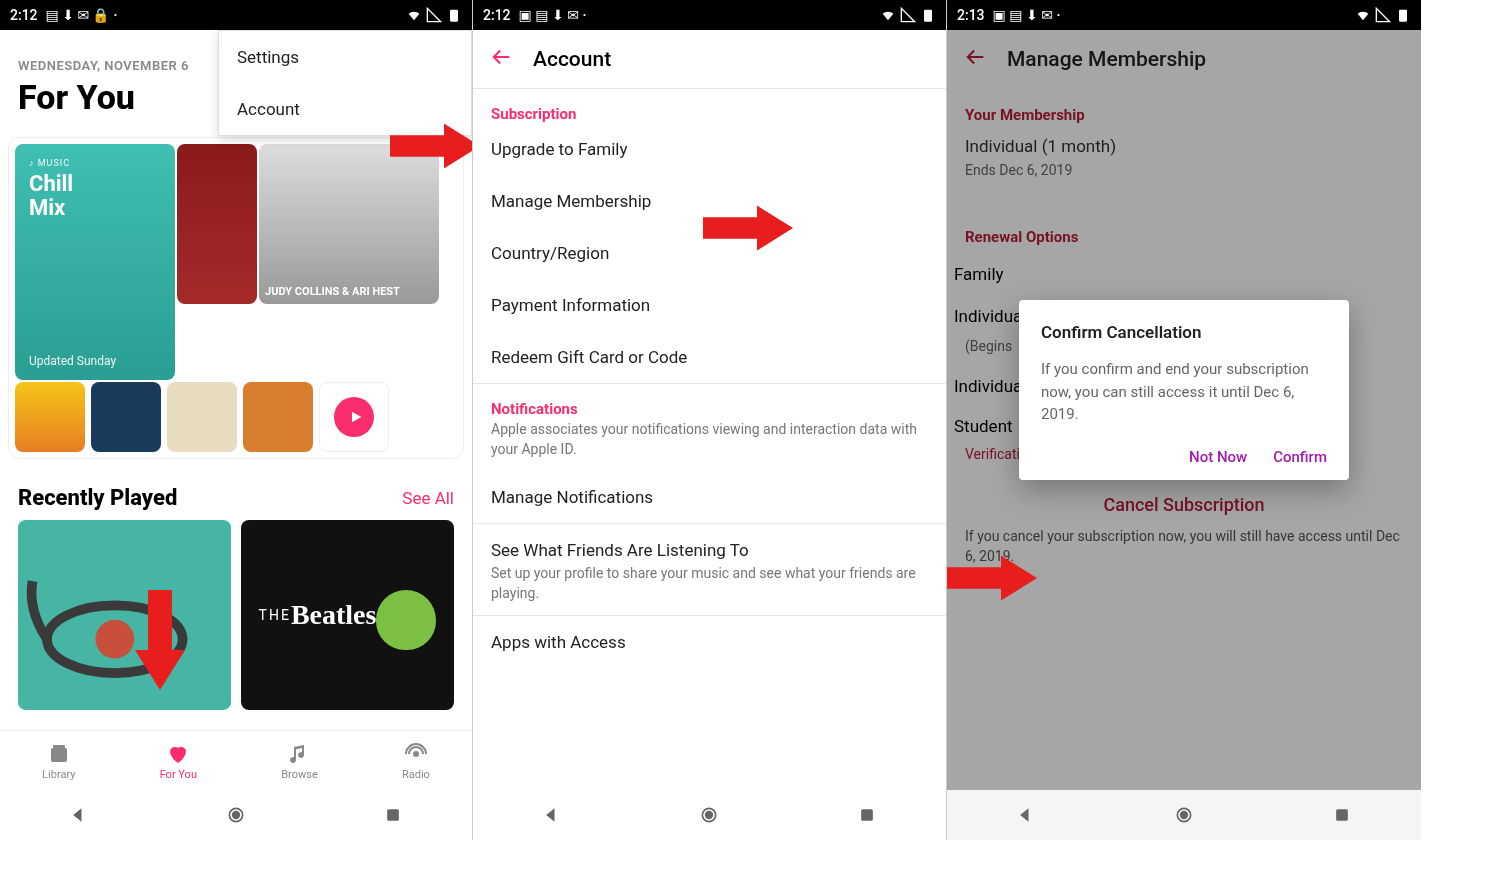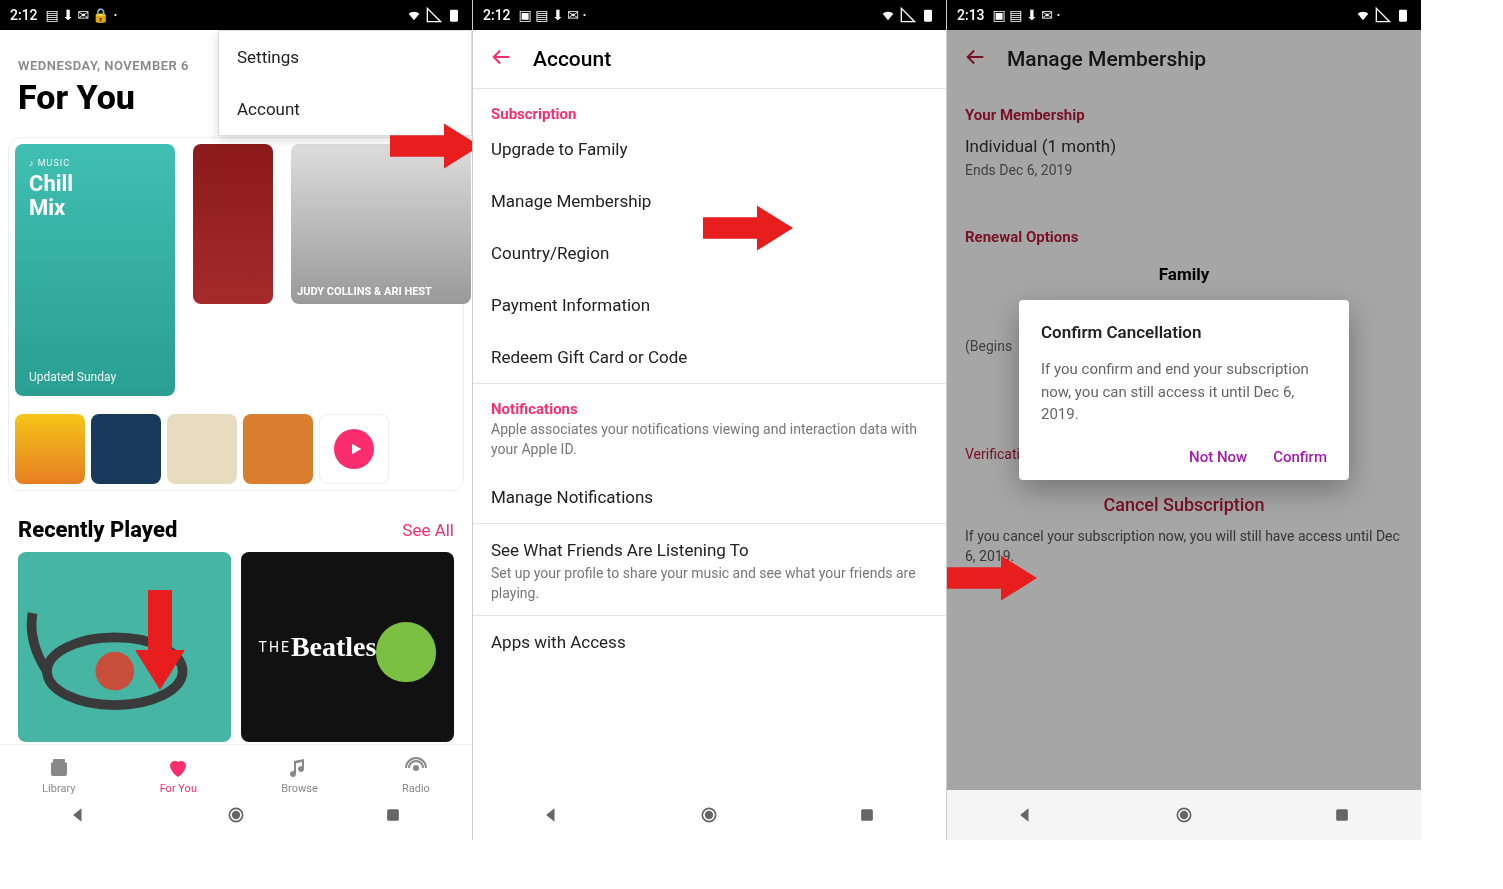--- a/index.html
+++ b/index.html
@@ -85,21 +85,21 @@
   .arrow-down svg { width: 100%; height: 100%; }
 
   .card {
     margin: 8px;
     border: 1px solid #eee;
     border-radius: 12px;
     padding: 6px;
     display: grid;
     grid-template-columns: 160px 80px 180px;
     grid-template-rows: 160px 74px;
-    gap: 18px;
+    gap: 2px;
   }
   .tile { border-radius: 8px; overflow: hidden; position: relative; }
   .tile-chill {
     grid-row: 1 / span 2;
     background: linear-gradient(180deg,#3fbfb2 0%, #2a9e92 100%);
     color: #fff;
     padding: 14px;
     display: flex; flex-direction: column; justify-content: flex-start;
   }
   .tile-chill .amusic { font-size: 9px; letter-spacing: 1px; opacity: 0.9; }
@@ -123,21 +123,21 @@
   .recent-row a { color:#fa2d6e; font-size:17px; text-decoration:none;}
   .albums { display:flex; gap:10px; padding: 0 18px;}
   .album { width:220px; height:190px; border-radius:8px; overflow:hidden; position:relative;}
   .album-1 { background:#46b5a3;}
   .album-2 { background:#111; color:#fff; display:flex; flex-direction:row; align-items:center; justify-content:center;}
   .album-2 .btxt { font-family: serif; font-size:28px; font-weight:700;}
   .album-2 .bthe { font-size:14px; letter-spacing:2px;}
   .apple-shape { width:60px; height:60px; border-radius:50% 50% 48% 48%; background:#7bc043; margin-top:10px;}
 
   .tab-bar {
-    position:absolute; bottom:34px; left:0; right:0;
+    position:absolute; bottom:48px; left:0; right:0;
     height:62px; background:#fff;
     display:flex; justify-content:space-around; align-items:center;
     border-top:1px solid #eee;
     z-index: 20;
   }
   .tab { display:flex; flex-direction:column; align-items:center; gap:2px; font-size:11px; color:#888;}
   .tab.active { color:#fa2d6e;}
   .tab svg { width:24px; height:24px; fill:#888;}
   .tab.active svg { fill:#fa2d6e;}
 
@@ -160,21 +160,21 @@
     position:absolute; inset:30px 0 50px 0;
     background: rgba(0,0,0,0.35);
     z-index:5;
   }
   .p3-content { position:absolute; inset:30px 0 50px 0; padding:0; z-index:1; }
   .p3-header { display:flex; align-items:center; gap:20px; padding:16px 18px; }
   .p3-header h1 { font-size:21px; font-weight:500; color:#222;}
   .p3-sec { color:#b91d3a; font-size:15px; font-weight:700; padding:18px 18px 8px;}
   .p3-line { padding:4px 18px; font-size:17px; color:#333;}
   .p3-sub { color:#666; font-size:14px; padding:2px 18px 12px;}
-  .p3-opt { padding:10px 18px; font-size:17px; display:flex; justify-content:center; align-items:center;font-weight:bold;}
+  .p3-opt { padding:10px 7px; font-size:17px; display:flex; justify-content:flex-start; align-items:center;}
   .p3-opt .check { color:#b91d3a; font-size:20px;}
   .cancel-link { color:#b91d3a; font-size:18px; font-weight:500; padding:20px 18px 4px; text-align:center;}
   .cancel-note { color:#555; font-size:14px; padding:8px 18px; line-height:1.4;}
 
   .dialog {
     position:absolute;
     top:300px; left:72px;
     width:330px;
     background:#fff;
     border-radius:4px;

